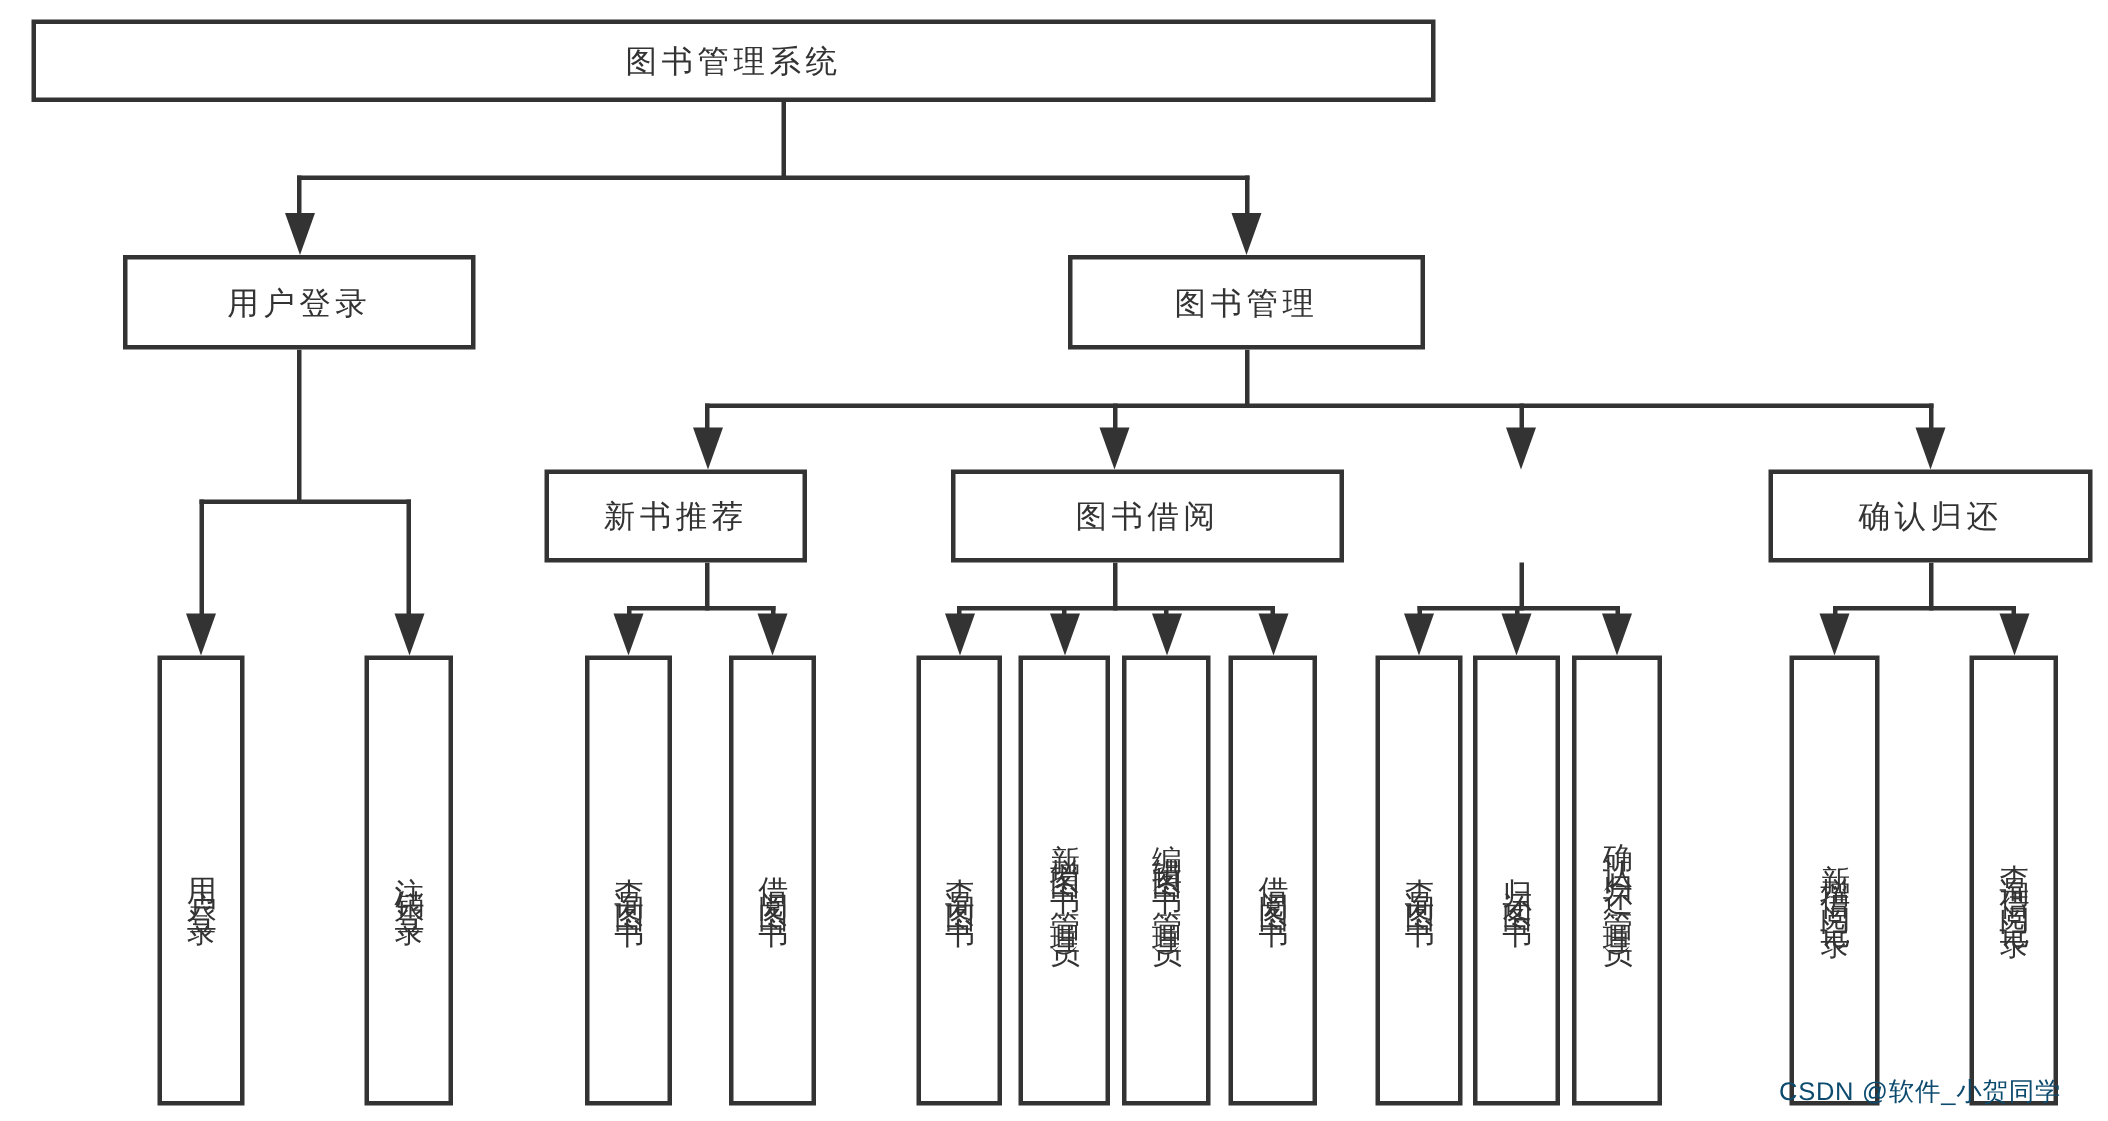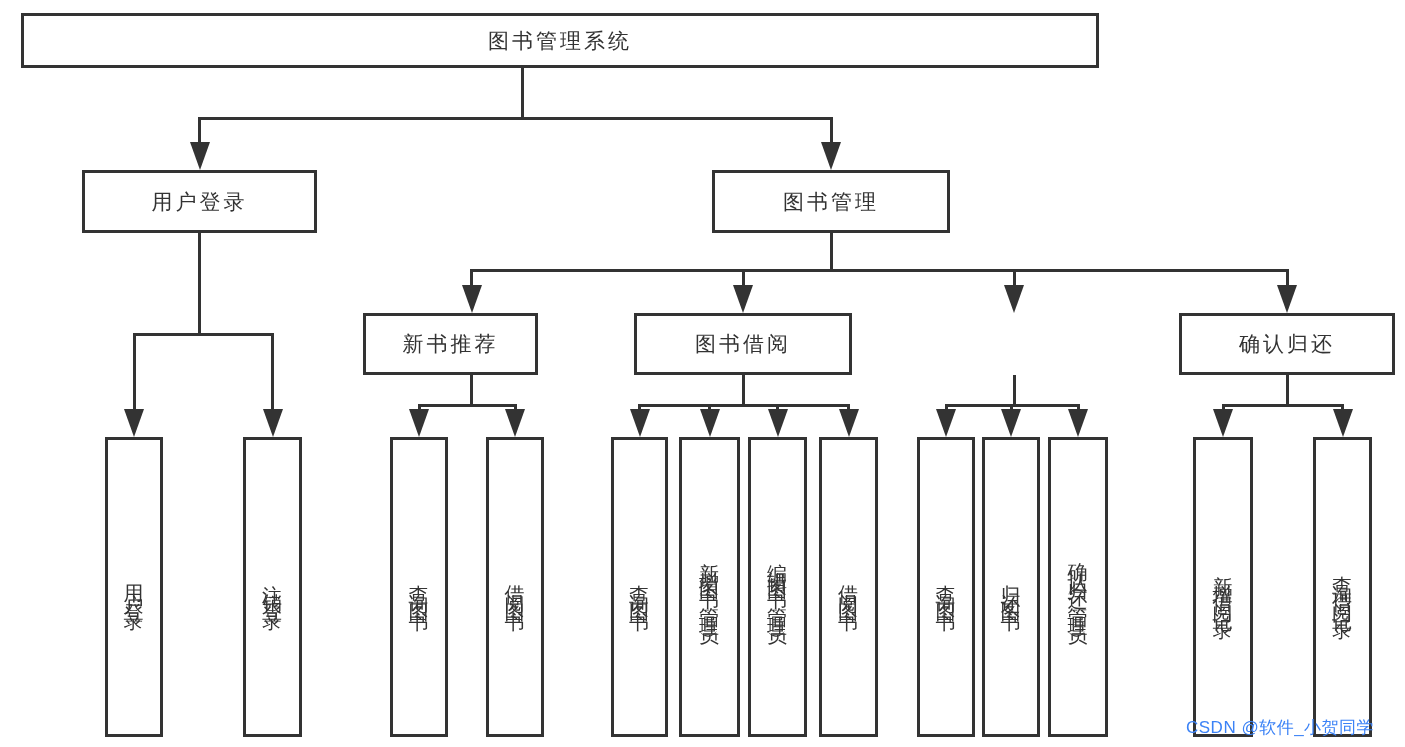--- a/index.html
+++ b/index.html
@@ -50,36 +50,36 @@
     border-left: 10px solid transparent;
     border-right: 10px solid transparent;
     border-top: 28px solid #333333;
     z-index: 1;
   }
   .watermark {
     position: absolute;
     left: 1186px;
     top: 716px;
     font-size: 17px;
-    color: #3b82f6;
+    color: #0c4a6e;
     white-space: nowrap;
     z-index: 5;
     letter-spacing: 0.5px;
   }
 </style>
 </head>
 <body>
 
 <div id="canvas">
   <div class="watermark">CSDN @软件_小贺同学</div>
-<div class="node h" style="left: 21px; top: 13px; width: 1078px; height: 55px;">图书管理系统</div>
+<div class="node h" style="left: 21px; top: 13px; width: 936px; height: 55px;">图书管理系统</div>
     <div class="node h" style="left: 82px; top: 170px; width: 235px; height: 63px;">用户登录</div>
     <div class="node h" style="left: 712px; top: 170px; width: 238px; height: 63px;">图书管理</div>
     <div class="node h" style="left: 363px; top: 313px; width: 175px; height: 62px;">新书推荐</div>
-    <div class="node h" style="left: 634px; top: 313px; width: 218px; height: 62px;">图书借阅</div>
+    <div class="node h" style="left: 634px; top: 313px; width: 262px; height: 62px;">图书借阅</div>
     <div class="node h" style="left: 1179px; top: 313px; width: 216px; height: 62px;">确认归还</div>
     <div class="node v" style="left: 105px; top: 437px; width: 58px; height: 300px;">用户登录</div>
     <div class="node v" style="left: 243px; top: 437px; width: 59px; height: 300px;">注销登录</div>
     <div class="node v" style="left: 390px; top: 437px; width: 58px; height: 300px;">查询图书</div>
     <div class="node v" style="left: 486px; top: 437px; width: 58px; height: 300px;">借阅图书</div>
     <div class="node v" style="left: 611px; top: 437px; width: 57px; height: 300px;">查询图书</div>
     <div class="node v" style="left: 679px; top: 437px; width: 61px; height: 300px;">新增图书（管理员）</div>
     <div class="node v" style="left: 748px; top: 437px; width: 59px; height: 300px;">编辑图书（管理员）</div>
     <div class="node v" style="left: 819px; top: 437px; width: 59px; height: 300px;">借阅图书</div>
     <div class="node v" style="left: 917px; top: 437px; width: 58px; height: 300px;">查询图书</div>

